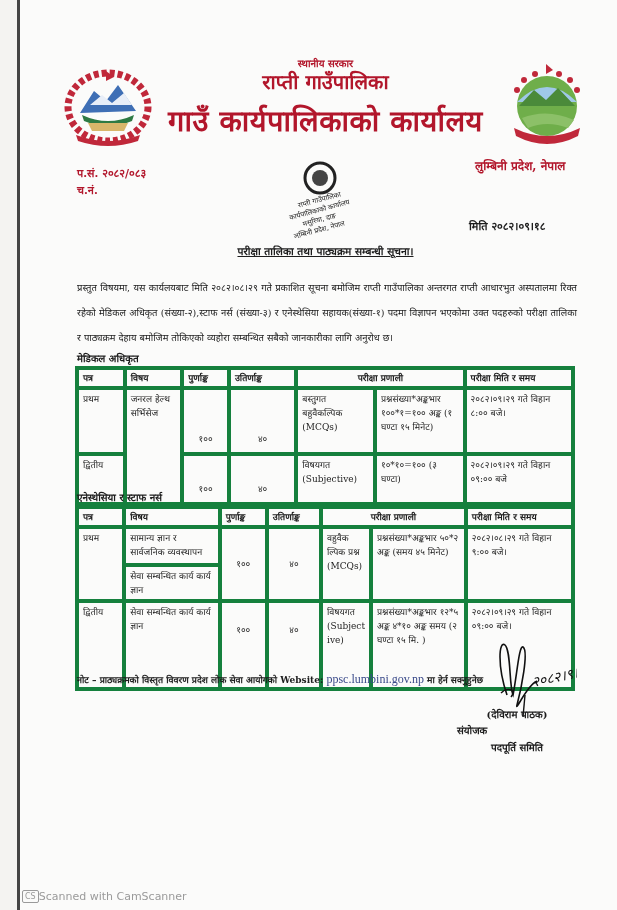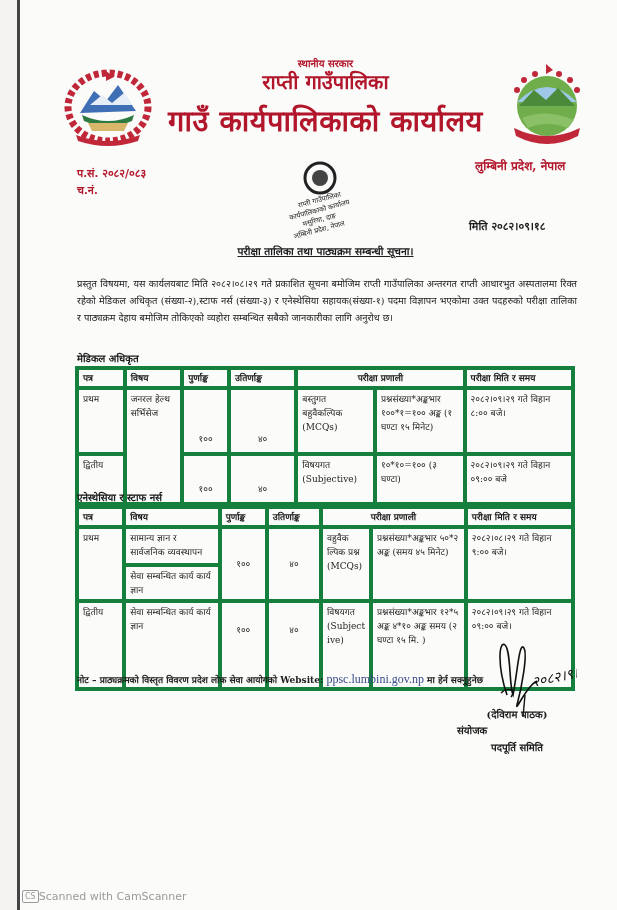--- a/index.html
+++ b/index.html
@@ -11,21 +11,21 @@
   .hdr-small { left:0; width:617px; top:56px; text-align:center; font-size:10px; font-weight:bold; color:#b2162b; }
   .hdr-mid { left:0; width:617px; top:68px; text-align:center; font-size:20px; font-weight:bold; color:#b2162b; }
   .hdr-big { left:0; width:617px; top:100px; text-align:center; font-size:29px; font-weight:bold; color:#b2162b; letter-spacing:0.5px; }
   .address { left:0; width:617px; top:140px; text-align:center; font-size:12px; font-weight:bold; color:#b2162b; }
   .province { left:458px; top:157px; font-size:12px; font-weight:bold; color:#b2162b; }
   .ref1 { left:60px; top:165px; font-size:11px; color:#b2162b; font-weight:bold; }
   .ref2 { left:60px; top:182px; font-size:11px; color:#b2162b; font-weight:bold; }
   .stamp { left:248px; top:158px; width:110px; height:80px; }
   .date { left:438px; top:218px; font-size:11px; font-weight:bold;padding-left:14px; }
   .notice-title { left:0; width:617px; top:244px; text-align:center; font-size:10.5px; font-weight:bold; text-decoration:underline; }
-  .para { left:60px; top:275px; width:500px; font-size:9.5px; line-height:17px; text-align:justify; }
+  .para { left:60px; top:275px; width:500px; font-size:9.5px; line-height:25px; text-align:justify; }
   .sec1 { left:60px; top:351px; font-size:10px; font-weight:bold; }
   .sec2 { left:60px; top:490px; font-size:10px; font-weight:bold; }
   table { border-collapse:collapse; font-size:9px; position:absolute; }
   td, th { border:4px solid #15803d; padding:2px 4px; vertical-align:top; text-align:left; font-weight:normal; line-height:14px; }
   th { font-weight:bold; padding:1px 4px; }
   .t1 { left:58px; top:366px; width:500px; }
   .t2 { left:58px; top:505px; width:500px; }
   .num { text-align:center; vertical-align:bottom; padding-bottom:6px; }
   .mid { vertical-align:middle; text-align:center; }
   .note { left:60px; top:672px; font-size:9px; font-weight:bold; white-space:nowrap; }

